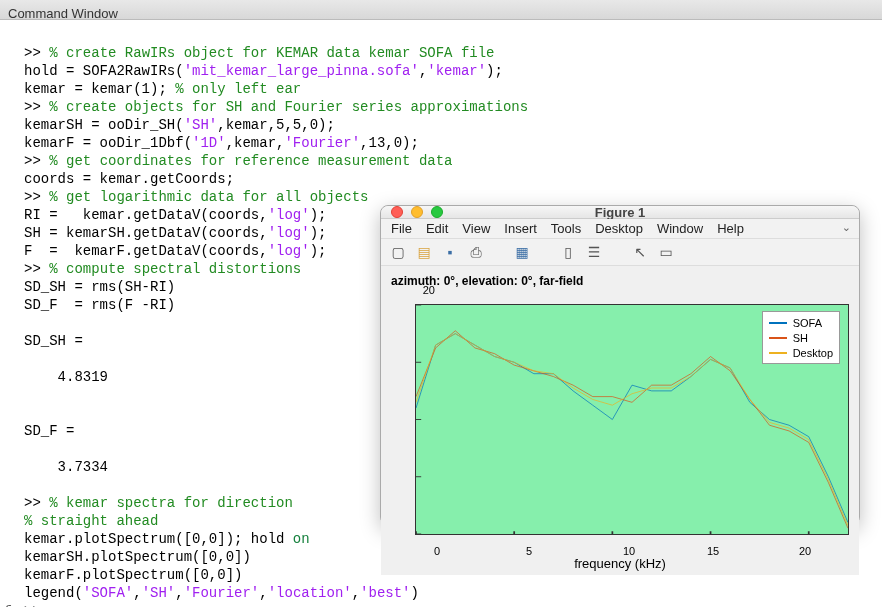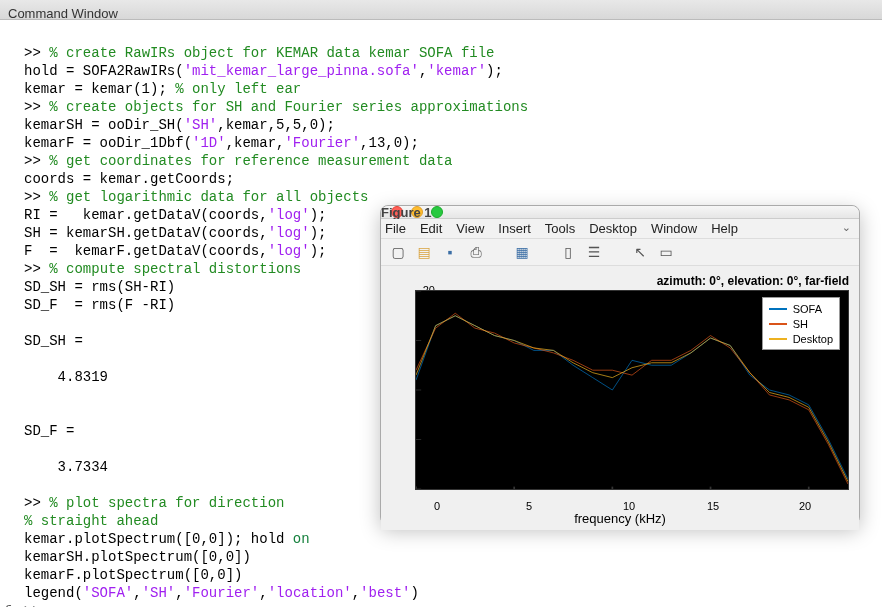--- a/index.html
+++ b/index.html
@@ -67,29 +67,30 @@
     border-bottom: 1px solid #ccc;
   }
   .traffic { display: flex; gap: 8px; }
   .light { width: 12px; height: 12px; border-radius: 50%; }
   .light.red { background: #ff5f57; border: 0.5px solid #e24136; }
   .light.yellow { background: #ffbd2e; border: 0.5px solid #e1a029; }
   .light.green { background: #28c940; border: 0.5px solid #1aab2b; }
   .fig-title {
     position: absolute;
     left: 0; right: 0;
+    text-align: center;
     font-size: 13px;
     font-weight: 600;
     color: #444;
     pointer-events: none;
   }
   .menubar {
     display: flex;
     gap: 14px;
-    padding: 2px 4px;
+    padding: 2px 10px;
     font-size: 13px;
     color: #222;
     background: #f2f2f2;
     border-bottom: 1px solid #ddd;
     position: relative;
   }
   .menubar span { cursor: default; }
   .menubar .menu-end {
     position: absolute;
     right: 8px;
@@ -112,32 +113,32 @@
     cursor: default;
   }
   .toolbar .spacer { width: 12px; }
   .plot-area {
     flex: 1;
     background: #f0f0f0;
     position: relative;
     padding: 8px 10px 10px 10px;
   }
   .plot-title {
-    text-align: right;
+    text-align: left;
     font-size: 12px;
     font-weight: 700;
     color: #000;
-    margin-bottom: 2px;
+    margin-bottom: 16px;
   }
   .plot-box {
     position: relative;
     margin-left: 24px;
     margin-bottom: 30px;
-    height: 200px;
-    background: #000000;
+    height: 231px;
+    background: #86efac;
     border: 1px solid #333;
   }
   .ylabel {
     position: absolute;
     left: 2px;
     top: 50%;
     transform: translateY(-50%) rotate(-90deg);
     transform-origin: center;
     font-size: 11px;
     color: #000;
@@ -205,21 +206,21 @@
 
 <span>SD_SH =</span>
 
 <span>    4.8319</span>
 
 
 <span>SD_F =</span>
 
 <span>    3.7334</span>
 
-<span>&gt;&gt;</span> <span class="cmt">% plot spectra for direction</span>
+<span>&gt;&gt;</span> <span class="cmt">% kemar spectra for direction</span>
 <span class="cmt">% straight ahead</span>
 <span><span>kemar.plotSpectrum([0,0]); hold </span><span class="kw">on</span></span>
 <span>kemarSH.plotSpectrum([0,0])</span>
 <span>kemarF.plotSpectrum([0,0])</span>
 <span><span>legend(</span><span class="str">'SOFA'</span>,<span class="str">'SH'</span>,<span class="str">'Fourier'</span>,<span class="str">'location'</span>,<span class="str">'best'</span><span>)</span></span>
 <span>&gt;&gt;</span>
 <span class="fx">fx</span></div>
 
 <div class="figure-window">
   <div class="fig-titlebar">

